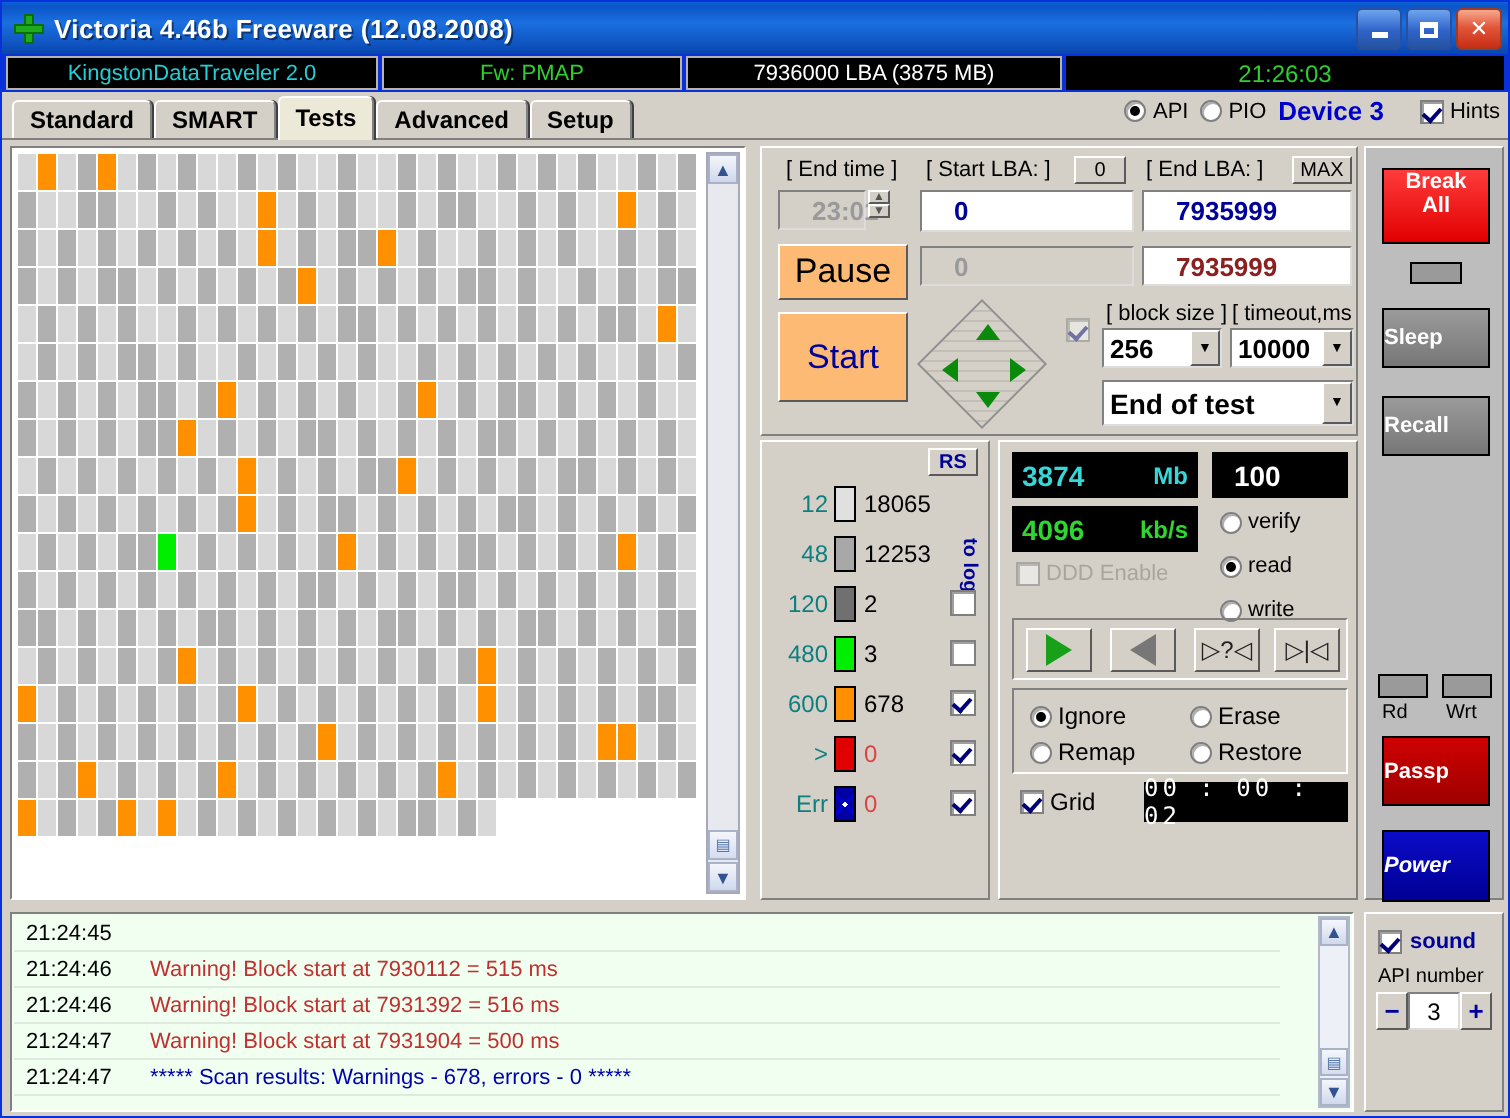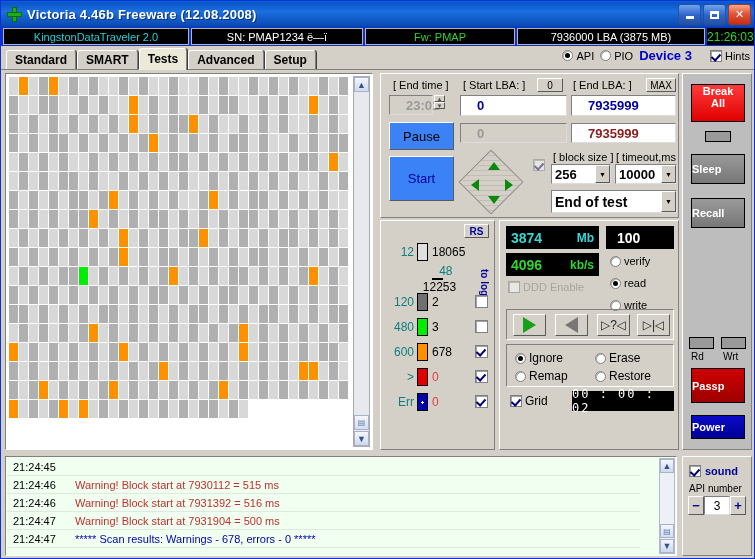--- a/index.html
+++ b/index.html
@@ -85,23 +85,23 @@
 
   
   .topctl{position:absolute;left:379px;top:3px;width:299px;height:145px;}
   .lbl{font-size:11px;color:#000;}
   .inp{background:#fff;border:1px solid #808080;border-right-color:#dcdcdc;border-bottom-color:#dcdcdc;
        box-sizing:border-box;font-size:13px;font-weight:bold;color:#00009b;padding:0 16px;display:flex;align-items:center;}
   .inp.dis{background:#d4d0c8;color:#9a9a9a;}
   .inp.red{color:#8b2020;}
   .minibtn{background:#d4d0c8;border:1px solid #fff;border-right-color:#5a5a5a;border-bottom-color:#5a5a5a;
      box-sizing:border-box;font-size:10px;display:flex;align-items:center;justify-content:center;color:#000;}
-  .bigbtn{background:#3b82f6;border:1px solid #fff;border-right-color:#5a5a5a;border-bottom-color:#5a5a5a;
+  .bigbtn{background:#fdba74;border:1px solid #fff;border-right-color:#5a5a5a;border-bottom-color:#5a5a5a;
      box-sizing:border-box;display:flex;align-items:center;justify-content:center;
-     font-size:13px;color:#00009b;}
+     font-size:17px;color:#00009b;}
   .spin{display:flex;flex-direction:column;width:11px;}
   .spin div{height:7px;background:#d4d0c8;border:1px solid #fff;border-right-color:#5a5a5a;border-bottom-color:#5a5a5a;
      box-sizing:border-box;display:flex;align-items:center;justify-content:center;font-size:6px;color:#555;}
   .combo{background:#fff;border:1px solid #808080;border-right-color:#dcdcdc;border-bottom-color:#dcdcdc;
      box-sizing:border-box;display:flex;align-items:center;font-weight:bold;color:#000;padding-left:3px;}
   .combo .arrow{margin-left:auto;width:15px;height:100%;background:#d4d0c8;
      border:1px solid #fff;border-right-color:#5a5a5a;border-bottom-color:#5a5a5a;box-sizing:border-box;
      display:flex;align-items:center;justify-content:center;font-size:7px;}
   .dpad{position:absolute;width:62px;height:62px;}
   .dpad .dia{position:absolute;left:5px;top:5px;width:44px;height:44px;transform:rotate(45deg);
@@ -180,21 +180,20 @@
         </div>
       <div class="tb-btn">
           <div class="max-g"></div>
         </div>
       <div class="tb-btn close">✕</div>
     </div>
   </div>
 
   <div class="infobar">
     <div class="ibox model">KingstonDataTraveler 2.0</div>
-    <div class="ibox sn">SN: PMAP1234    ё—ï</div>
     <div class="ibox fw">Fw: PMAP</div>
     <div class="ibox lba">7936000 LBA (3875 MB)</div>
     <div class="clock">21:26:03</div>
   </div>
 
   <div class="tabsrow">
     <div class="tabs">
       <div class="tab">Standard</div>
       <div class="tab">SMART</div>
       <div class="tab active">Tests</div>
@@ -892,21 +891,21 @@
 
     <div class="legend frame">
       <div class="minibtn" style="position:absolute;right:5px;top:3px;width:25px;height:14px;color:#00009b;font-weight:bold;">RS</div>
       <div class="tolog">to log:</div>
       <div id="legend-rows" style="position:absolute;left:0;top:18px;width:100%;">
           <div class="lrow" style="position: relative;">
             <span class="lnum">12</span>
             <span class="lswatch" style="background: rgb(224, 224, 224);"></span>
             <span class="lval">18065</span>
           </div>
-          <div class="lrow" style="position: relative; flex-direction: column;">
+          <div class="lrow" style="position: relative;">
             <span class="lnum">48</span>
             <span class="lswatch" style="background: rgb(168, 168, 168);"></span>
             <span class="lval">12253</span>
           </div>
           <div class="lrow" style="position: relative;">
             <span class="lnum">120</span>
             <span class="lswatch" style="background: rgb(112, 112, 112);"></span>
             <span class="lval">2</span>
             <span class="chk lchk"></span>
           </div>
@@ -1012,21 +1011,21 @@
         <span>All</span>
       </div>
       <div class="rsmall" style="left:22px;top:57px;"></div>
       <div class="rbtn gray" style="top:80px;">Sleep</div>
       <div class="rbtn gray" style="top:124px;">Recall</div>
       <div class="rsmall" style="left:6px;top:263px;width:25px;height:12px;"></div>
       <div class="rsmall" style="left:38px;top:263px;width:25px;height:12px;"></div>
       <div style="position:absolute;left:8px;top:277px;font-size:10px;color:#000;">Rd</div>
       <div style="position:absolute;left:40px;top:277px;font-size:10px;color:#000;">Wrt</div>
       <div class="rbtn dred" style="top:294px;height:35px;">Passp</div>
-      <div class="rbtn blue" style="top:341px;height:24px;">Power</div>
+      <div class="rbtn blue" style="top:341px;height:36px;font-style:italic;">Power</div>
     </div>
   </div>
 
   <div class="logwrap">
     <div id="logrows" style="position:absolute;left:1px;top:1px;right:36px;">
         <div class="logrow">
           <span class="logtime">21:24:45</span>
         </div>
         <div class="logrow">
           <span class="logtime">21:24:46</span>

